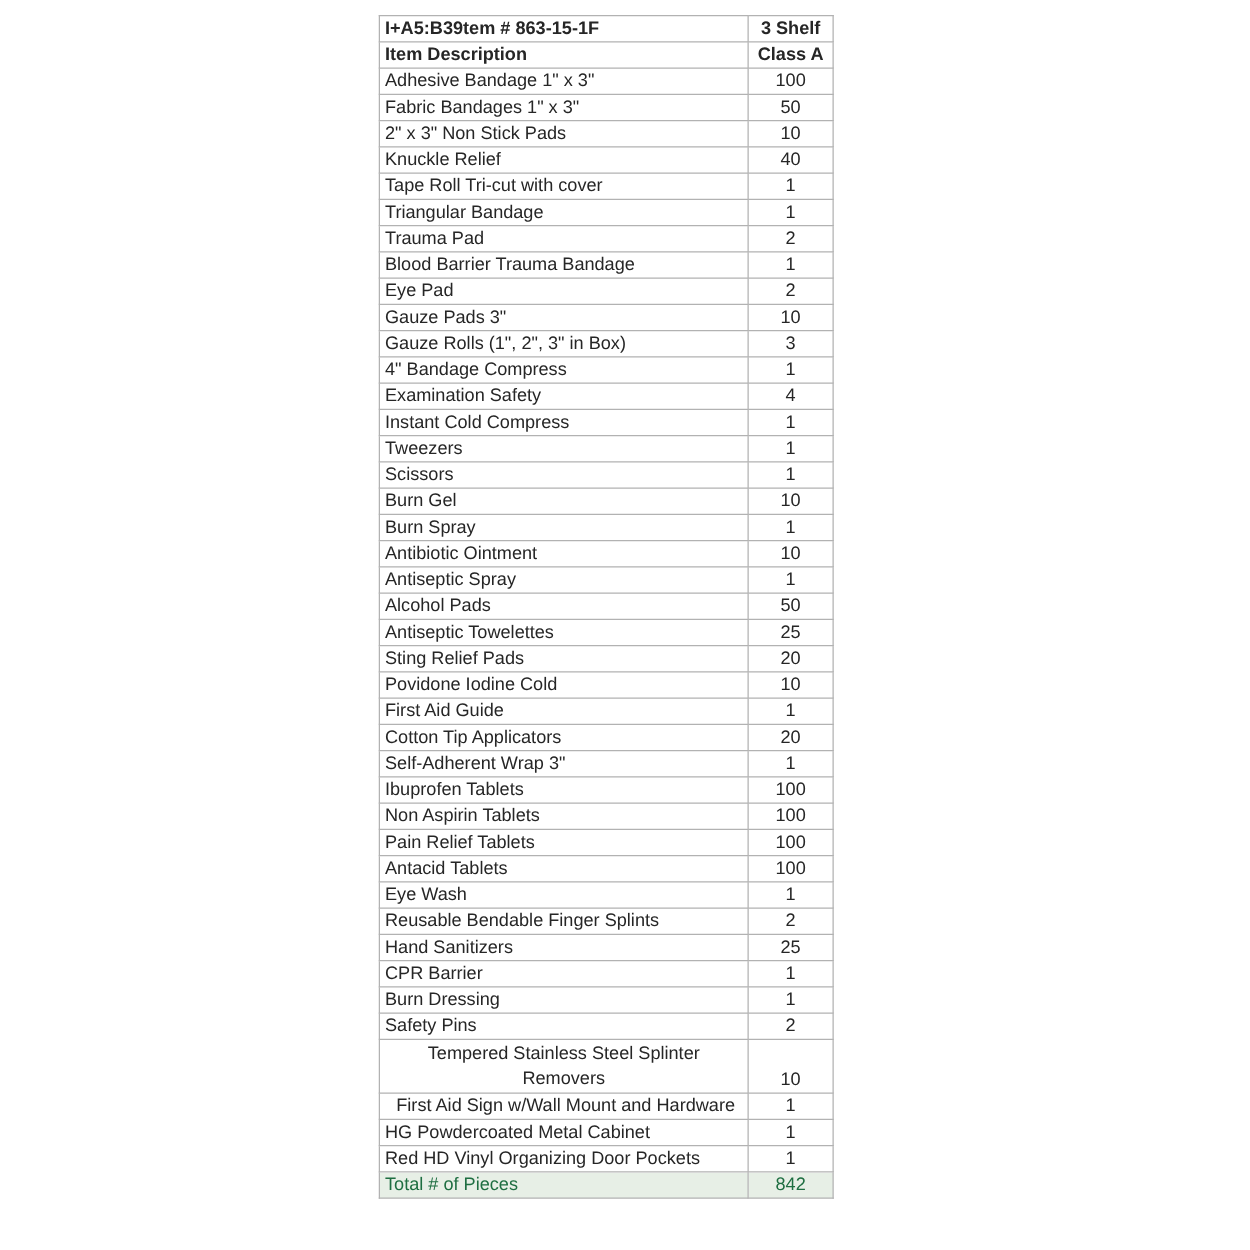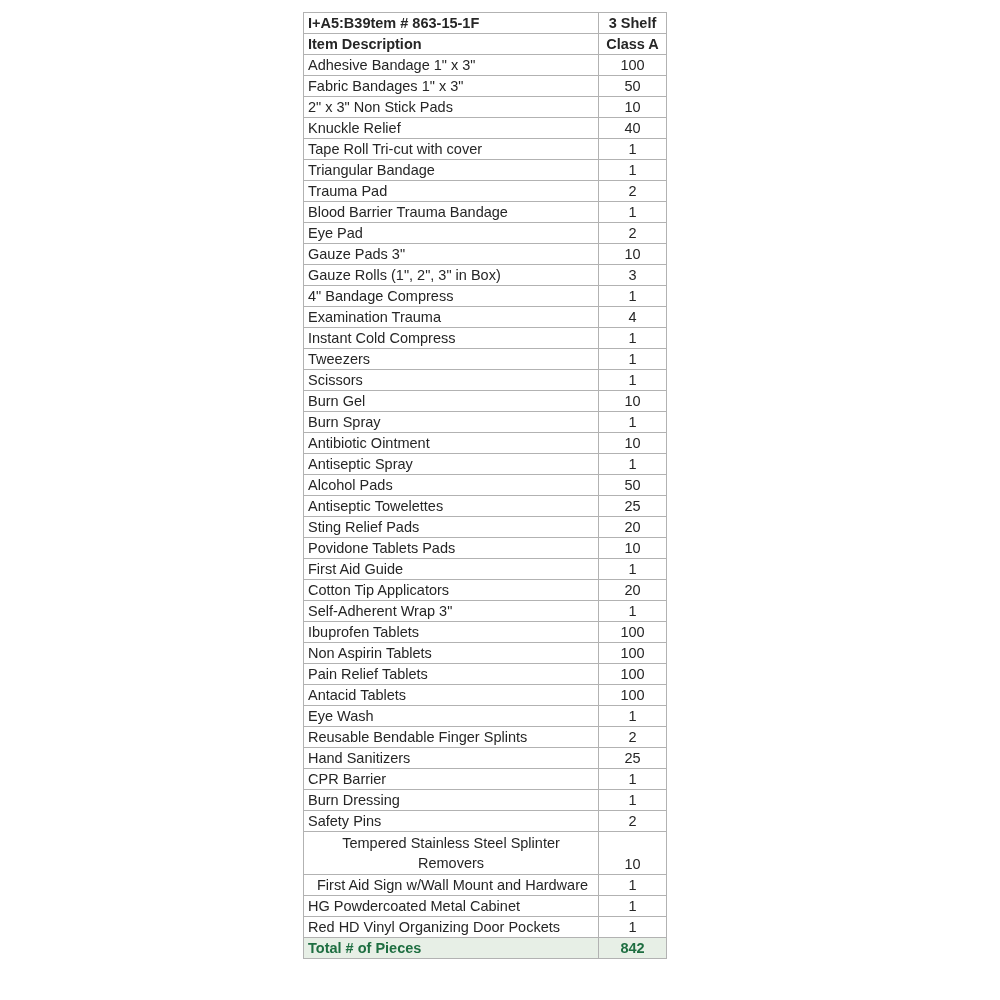--- a/index.html
+++ b/index.html
@@ -55,21 +55,21 @@
   tr.tall td.qty {
     vertical-align: bottom;
   }
   td.indent {
     padding-left: 13px;
     margin-top: 19px;
   }
   tfoot td {
     background: var(--total-bg, #e7efe6);
     color: var(--total-text, #1e6e41);
-    font-weight: bold;
+    font-weight: normal;
   }
 </style>
 </head>
 <body>
 
 <div class="sheet">
   <table>
     <colgroup>
       <col class="c-item">
       <col class="c-qty">
@@ -127,21 +127,21 @@
         </tr>
         <tr>
           <td class="item">Gauze Rolls (1", 2", 3" in Box)</td>
           <td class="qty">3</td>
         </tr>
         <tr>
           <td class="item">4" Bandage Compress</td>
           <td class="qty">1</td>
         </tr>
         <tr>
-          <td class="item">Examination Trauma</td>
+          <td class="item">Examination Safety</td>
           <td class="qty">4</td>
         </tr>
         <tr>
           <td class="item">Instant Cold Compress</td>
           <td class="qty">1</td>
         </tr>
         <tr>
           <td class="item">Tweezers</td>
           <td class="qty">1</td>
         </tr>
@@ -171,21 +171,21 @@
         </tr>
         <tr>
           <td class="item">Antiseptic Towelettes</td>
           <td class="qty">25</td>
         </tr>
         <tr>
           <td class="item">Sting Relief Pads</td>
           <td class="qty">20</td>
         </tr>
         <tr>
-          <td class="item">Povidone Tablets Pads</td>
+          <td class="item">Povidone Iodine Cold</td>
           <td class="qty">10</td>
         </tr>
         <tr>
           <td class="item">First Aid Guide</td>
           <td class="qty">1</td>
         </tr>
         <tr>
           <td class="item">Cotton Tip Applicators</td>
           <td class="qty">20</td>
         </tr>

